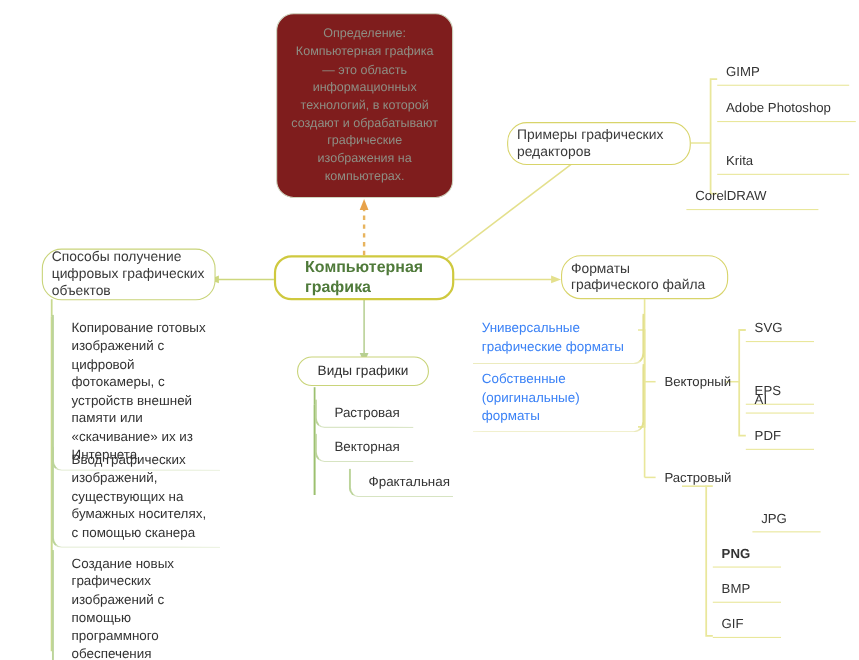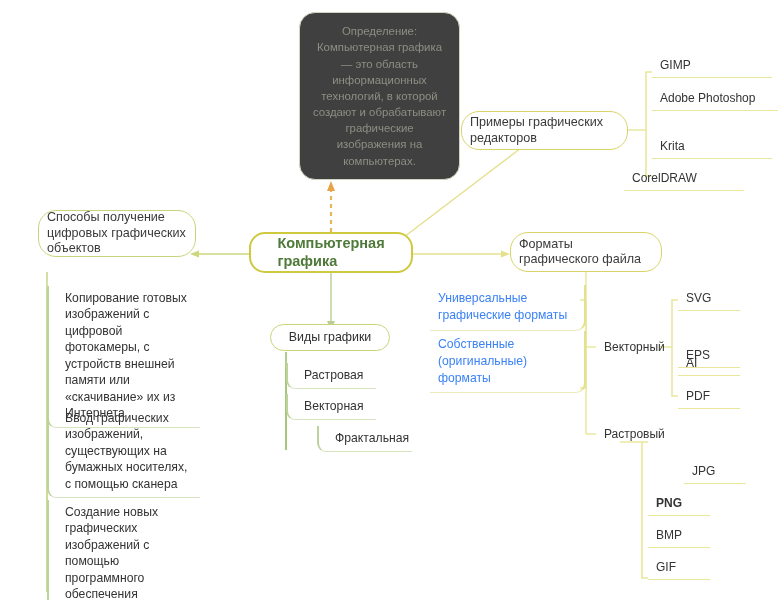--- a/index.html
+++ b/index.html
@@ -36,28 +36,28 @@
   .pill.big{
     border-radius:18px;
     font-size:12.6px;
     color:#3a3a3a;
   }
 
   
   .defbox{
     border:1.5px solid #cfd5c0;
     border-radius:16px;
-    background:#404040;
+    background:#7f1d1d;
     color:#8e8e84;
     font-size:11.4px;
     text-align:center;
     line-height:1.42;
     padding:10px 12px;
     box-sizing:border-box;
-    display:flex;align-items:center;justify-content:center;margin-left:48px;
+    display:flex;align-items:center;justify-content:center;
   }
 
   
   .leaf{
     position:absolute;
     box-sizing:border-box;
     font-size:12.2px;
     line-height:1.35;
     color:#333;
     padding:4px 6px 5px 14px;
@@ -166,21 +166,21 @@
   <div class="uleaf" style="left:652px;top:87px;width:126px;border-left:none;border-bottom-left-radius:0;">
     <span>Adobe Photoshop</span>
   </div>
   <div class="uleaf" style="left:652px;top:135px;width:120px;border-left:none;border-bottom-left-radius:0;">
     <span>Krita</span>
   </div>
   <div class="uleaf" style="left:624px;top:167px;width:120px;border-left:none;border-bottom-left-radius:0;">
     <span>CorelDRAW</span>
   </div>
 
-  <div class="node pill big green" style="left:38px;top:210px;width:158px;height:47px;">
+  <div class="node pill big green" style="left:38px;top:226px;width:158px;height:47px;">
     <span>Способы получение цифровых графических объектов</span>
   </div>
 
   <div class="leaf green" style="left:47px;top:286px;width:153px;">
     <span>Копирование готовых изображений с цифровой фотокамеры, с устройств внешней памяти или «скачивание» их из Интернета</span>
   </div>
   <div class="leaf green" style="left:47px;top:406px;width:153px;">
     <span>Ввод графических изображений, существующих на бумажных носителях, с помощью сканера</span>
   </div>
   <div class="leaf green" style="left:47px;top:500px;width:153px;">

